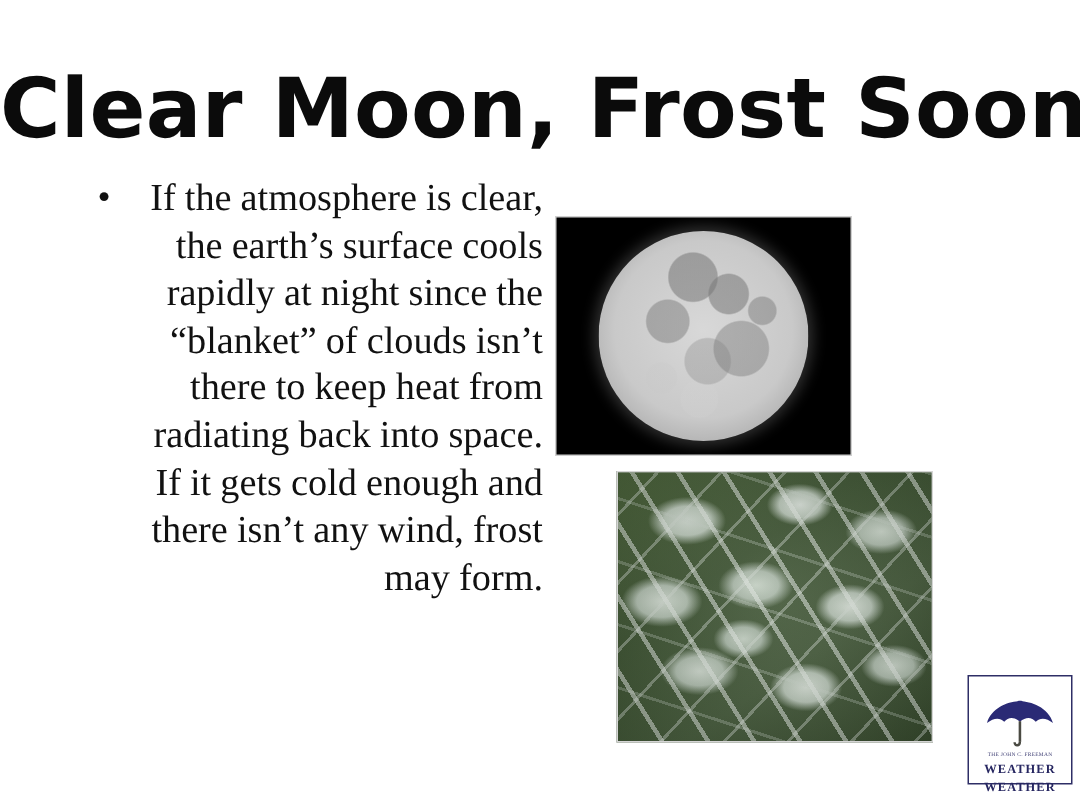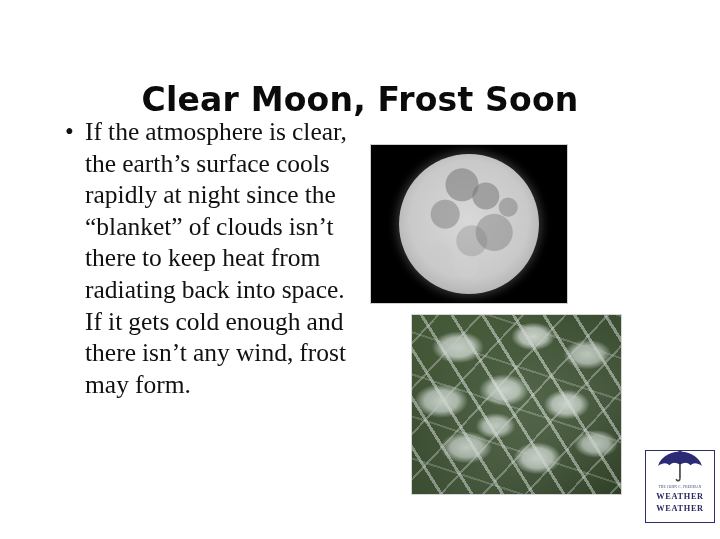--- a/index.html
+++ b/index.html
@@ -21,27 +21,26 @@
   }
 
   
   .slide-title {
     position: absolute;
     left: 0;
     top: 42px;
     width: 720px;
     text-align: center;
     font-family: "DejaVu Sans", sans-serif;
-    font-size: 33px;
+    font-size: 55px;
     font-weight: 600;
     letter-spacing: 0.2px;
     color: #0b0b0b;
     line-height: 1.1;
     white-space: nowrap;
-    margin-top: 40px;
   }
 
   
   .body-block {
     position: absolute;
     left: 62px;
     top: 116px;
     width: 300px;
   }
   .bullet-row {
@@ -56,21 +55,21 @@
     color: #111111;
     text-align: left;
     padding-left: 3px;
   }
   .bullet-text {
     flex: 1 1 auto;
     font-family: "Liberation Serif", serif;
     font-size: 25.5px;
     line-height: 31.6px;
     color: #111111;
-    text-align: left;
+    text-align: right;
     word-spacing: -0.3px;
   }
 
   
   .moon-photo {
     position: absolute;
     left: 370px;
     top: 144px;
     width: 198px;
     height: 160px;
@@ -146,21 +145,21 @@
   
   .logo-box {
     position: absolute;
     left: 645px;
     top: 450px;
     width: 70px;
     height: 73px;
     background: #ffffff;
     border: 1px solid #2e2e66;
     box-sizing: border-box;
-    padding-top: 0;
+    padding-top: 16px;
   }
   .logo-umbrella {
     position: relative;
     width: 100%;
     height: 34px;
   }
   .logo-umbrella svg { display: block; margin: 0 auto; }
   .logo-tagline {
     font-family: "Liberation Serif", serif;
     font-size: 3.6px;

